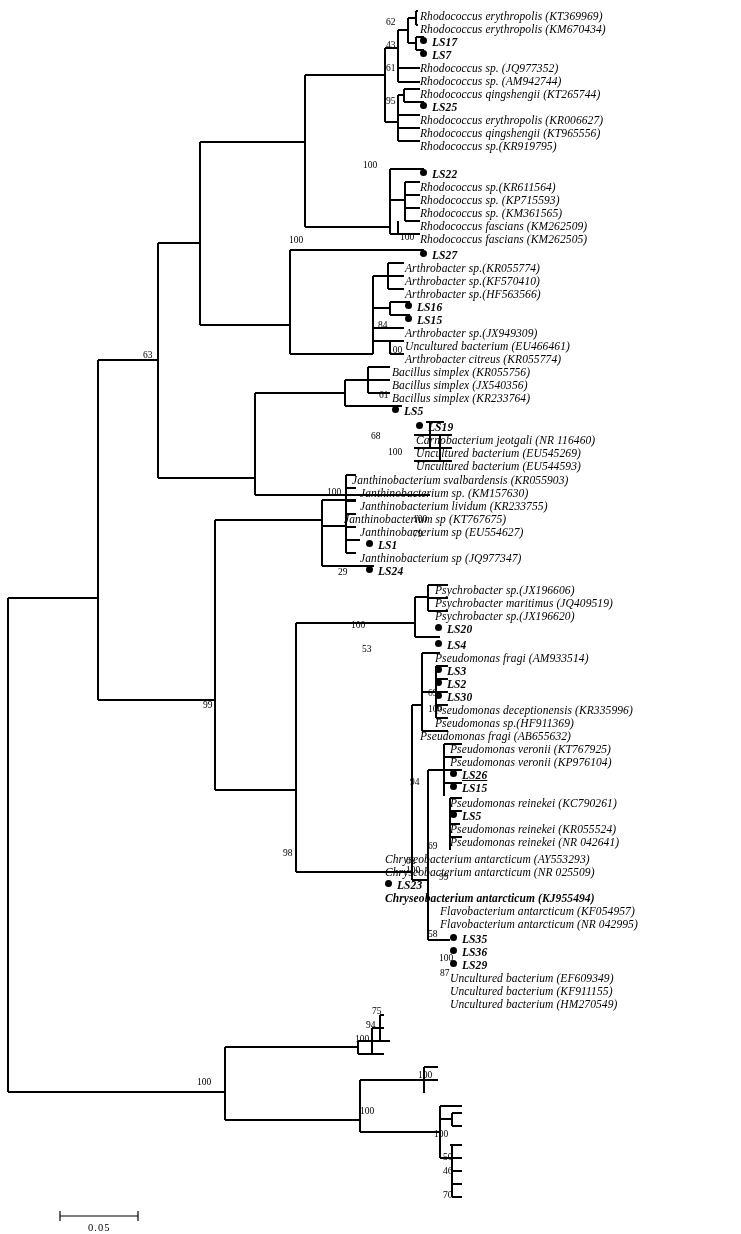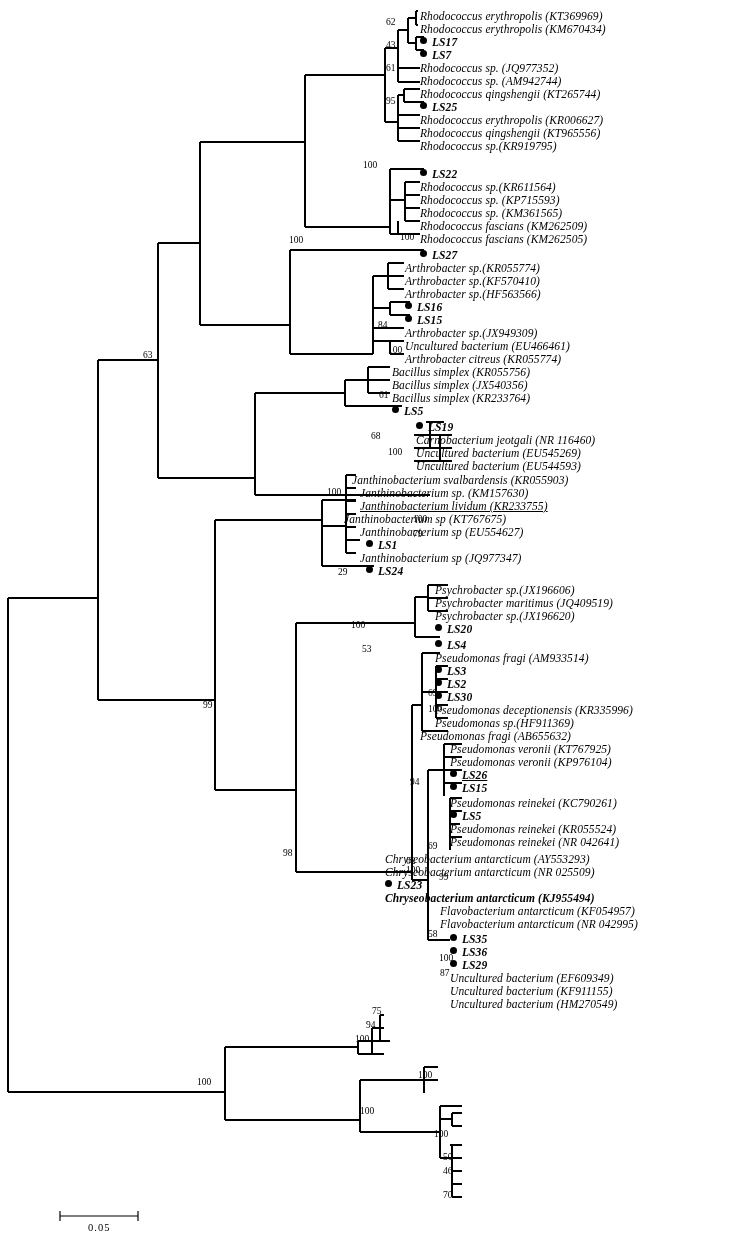--- a/index.html
+++ b/index.html
@@ -325,21 +325,21 @@
       <div class="taxon-label" style="left: 392px; top: 392px;">Bacillus simplex (KR233764)</div>
       <div class="tip-dot" style="left: 392px; top: 406px;"></div>
       <div class="taxon-label sample" style="left: 404px; top: 405px;">LS5</div>
       <div class="tip-dot" style="left: 416px; top: 422px;"></div>
       <div class="taxon-label sample" style="left: 428px; top: 421px;">LS19</div>
       <div class="taxon-label" style="left: 416px; top: 434px;">Carnobacterium jeotgali (NR 116460)</div>
       <div class="taxon-label" style="left: 416px; top: 447px;">Uncultured bacterium (EU545269)</div>
       <div class="taxon-label" style="left: 416px; top: 460px;">Uncultured bacterium (EU544593)</div>
       <div class="taxon-label" style="left: 352px; top: 474px;">Janthinobacterium svalbardensis (KR055903)</div>
       <div class="taxon-label" style="left: 360px; top: 487px;">Janthinobacterium  sp. (KM157630)</div>
-      <div class="taxon-label" style="left: 360px; top: 500px; text-decoration: underline;">Janthinobacterium  lividum  (KR233755)</div>
+      <div class="taxon-label" style="left: 360px; top: 500px;">Janthinobacterium  lividum  (KR233755)</div>
       <div class="taxon-label" style="left: 344px; top: 513px;">Janthinobacterium  sp (KT767675)</div>
       <div class="taxon-label" style="left: 360px; top: 526px;">Janthinobacterium  sp (EU554627)</div>
       <div class="tip-dot" style="left: 366px; top: 540px;"></div>
       <div class="taxon-label sample" style="left: 378px; top: 539px;">LS1</div>
       <div class="taxon-label" style="left: 360px; top: 552px;">Janthinobacterium  sp (JQ977347)</div>
       <div class="tip-dot" style="left: 366px; top: 566px;"></div>
       <div class="taxon-label sample" style="left: 378px; top: 565px;">LS24</div>
       <div class="taxon-label" style="left: 435px; top: 584px;">Psychrobacter sp.(JX196606)</div>
       <div class="taxon-label" style="left: 435px; top: 597px;">Psychrobacter maritimus (JQ409519)</div>
       <div class="taxon-label" style="left: 435px; top: 610px;">Psychrobacter sp.(JX196620)</div>

